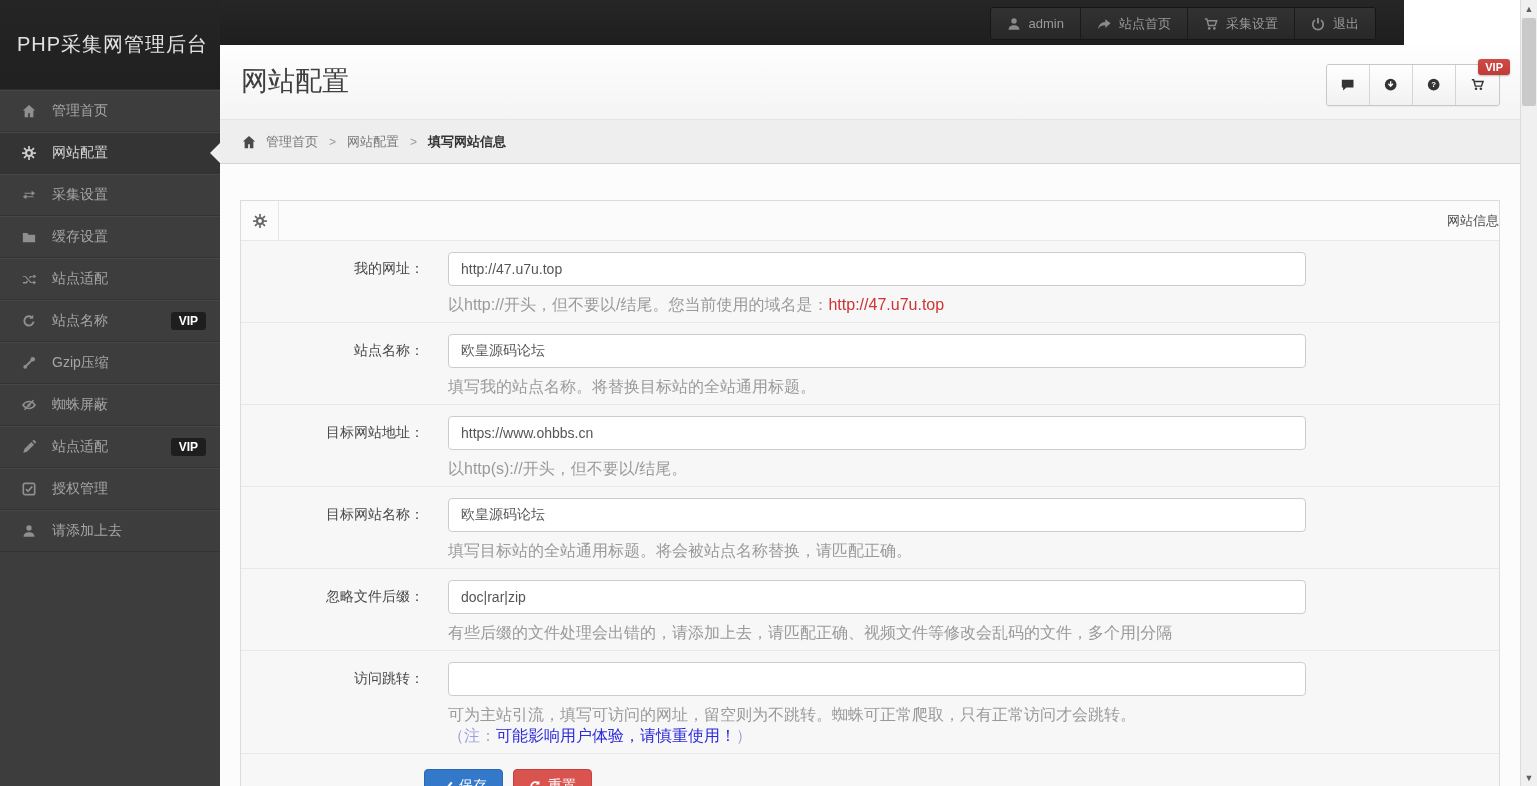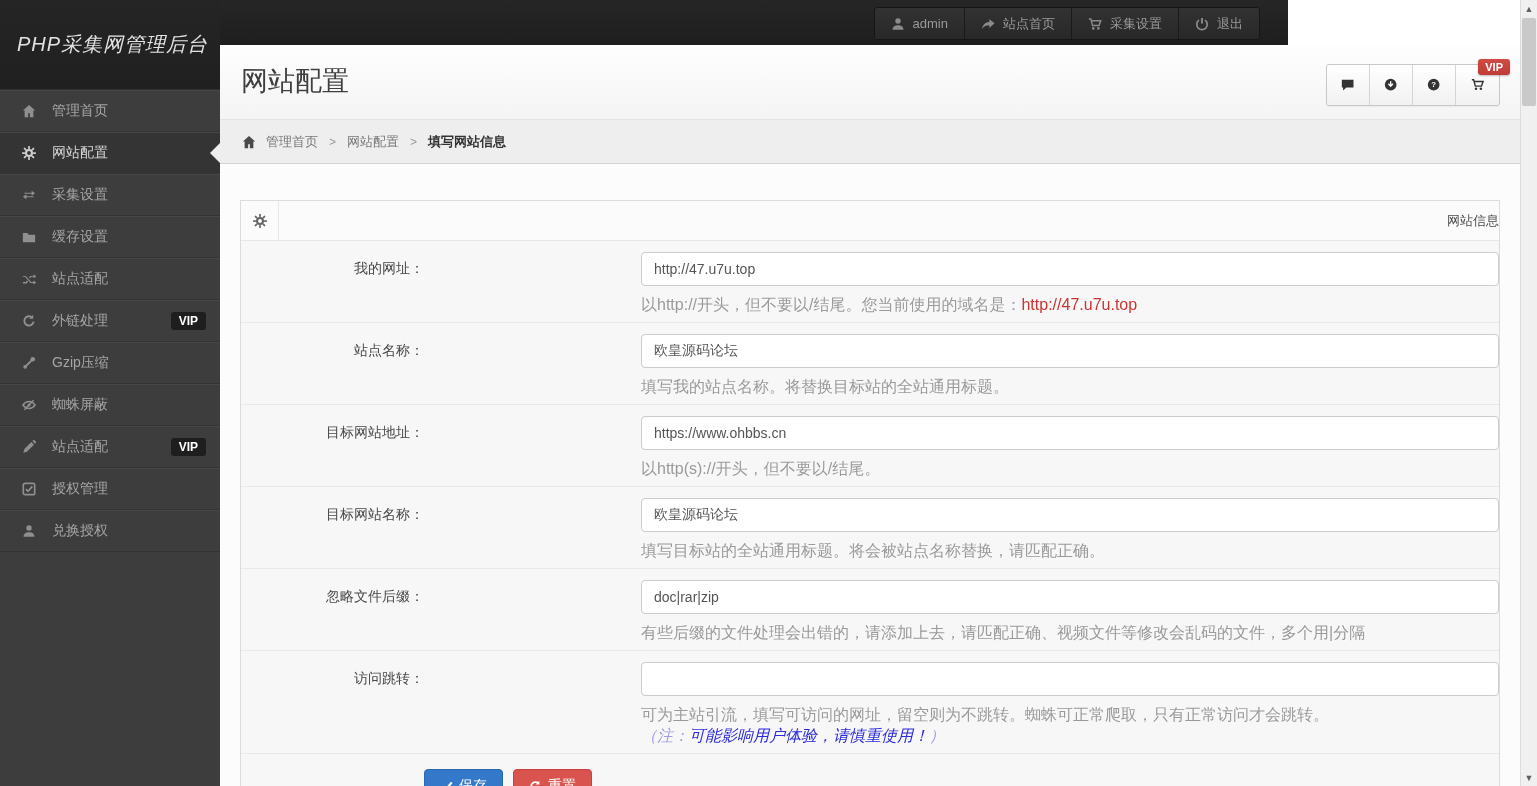--- a/index.html
+++ b/index.html
@@ -15,37 +15,37 @@
   .scrollbar { position:absolute; top:0; right:0; width:17px; height:786px;
     background:#f0f0f0; border-left:1px solid #dcdcdc; z-index:50; }
   .scrollbar .sb-arrow { position:absolute; left:0; width:16px; height:17px;
     display:flex; align-items:center; justify-content:center; font-size:9px; color:#606060; cursor:default; }
   .scrollbar .sb-up { top:0; }
   .scrollbar .sb-down { bottom:0; }
   .scrollbar .sb-thumb { position:absolute; left:1px; top:18px; width:14px; height:88px;
     background:#c9c9c9; border-radius:2px; }
 
   
-  .topbar { position:absolute; left:0; top:0; width:1288px; height:45px;
+  .topbar { position:absolute; left:0; top:0; width:1404px; height:45px;
     background:linear-gradient(#262626,#1e1e1e); z-index:5; }
   .topbar-actions { position:absolute; right:28px; top:7px; display:flex;
     border:1px solid #161616; border-radius:3px; background:#2d2d2d; }
   .topbar-btn { display:flex; align-items:center; gap:8px; padding:0 16px; height:31px;
     background:linear-gradient(#323232,#282828); border:none; border-right:1px solid #1a1a1a;
     color:#9a9a9a; font-size:13px; cursor:pointer; font-family:inherit; }
   .topbar-btn:first-child { border-radius:3px 0 0 3px; }
   .topbar-btn:last-child  { border-right:none; border-radius:0 3px 3px 0; }
   .topbar-btn .icon { color:#8a8a8a; font-size:14px; }
 
   
   .sidebar { position:absolute; left:0; top:0; width:220px; height:786px;
     background:#3d3d3d; z-index:10; }
   .logo { height:90px; display:flex; align-items:center; padding-left:17px;
     background:linear-gradient(#252525,#202020); color:#e2e2e2; font-size:20px;
-    letter-spacing:1px; border-bottom:1px solid #303030;font-style:italic; }
+    letter-spacing:1px; border-bottom:1px solid #303030; }
   .menu { list-style:none; }
   .menu li { position:relative; height:42px; display:flex; align-items:center;
     padding:0 14px 0 20px; color:#a5a5a5; font-size:14px; cursor:pointer;
     border-bottom:1px solid #343434; box-shadow:inset 0 1px 0 #464646; }
   .menu li .icon { width:17px; margin-right:15px; color:#8f8f8f; font-size:14px; }
   .menu li.active { background:#343434; color:#d8d8d8; }
   .menu li.active .icon { color:#cfcfcf; }
   .menu .vip { margin-left:auto; background:#1e1e1e; color:#fff; font-weight:bold;
     font-size:12px; padding:2px 8px; border-radius:3px; }
   .notch { position:absolute; right:0; top:50%; margin-top:-10px; width:0; height:0;
@@ -81,29 +81,29 @@
   .content { padding:36px 20px 0; }
 
   
   .panel { border:1px solid #dcdcdc; background:#f7f7f7; }
   .panel-header { height:40px; background:#fbfbfb; border-bottom:1px solid #e7e7e7;
     display:flex; align-items:stretch;justify-content:space-between; }
   .panel-icon-cell { width:38px; display:flex; align-items:center; justify-content:center;
     border-right:1px solid #e7e7e7; color:#666; }
   .panel-title { display:flex; align-items:center; padding-left:20px; font-size:13px; color:#4c4c4c; }
 
-  .form-row { display:flex; padding:11px 0 7px; border-bottom:1px solid #e9e9e9;justify-content:space-between; }
+  .form-row { display:flex; padding:11px 0 7px; border-bottom:1px solid #e9e9e9; }
   .form-label { width:183px; text-align:right; padding-top:8px; color:#484848; font-size:14px; }
-  .form-field { margin-left:30px; width:858px; }
+  .form-field { margin-left:24px; width:858px; }
   .form-field input { width:858px; height:34px; border:1px solid #ccc; border-radius:4px;
     padding:6px 12px; font-size:14px; color:#555; background:#fff; font-family:inherit;
     margin-bottom:8px; outline:none; }
   .help { font-size:16px; color:#9a9a9a; line-height:21px; }
   .help .red { color:#cc3333; }
-  .note-wrap { color:#9f9fe0;font-style:italic; }
+  .note-wrap { color:#9f9fe0; }
   .note-link { color:#2b2bdb; }
 
   .form-footer { padding:15px 0 24px 183px; display:flex; gap:10px; }
   .btn { display:inline-flex; align-items:center; gap:6px; padding:7px 15px;
     font-size:14px; color:#fff; border-radius:4px; border:1px solid transparent;
     cursor:pointer; font-family:inherit; }
   .btn .icon { font-size:13px; color:#fff; }
   .btn-save  { background:#3378c9; border-color:#2a68af; }
   .btn-reset { background:#d9534f; border-color:#c9403c; }
 </style>
@@ -205,21 +205,21 @@
         </span>
         <span>站点适配</span>
       </li>
       <li>
         <span class="icon">
           <svg viewBox="0 0 16 16" width="1em" height="1em" fill="currentColor">
             <path d="M13.2 8.6A5.3 5.3 0 1 1 11.6 4" fill="none" stroke="currentColor" stroke-width="2.2"></path>
             <path d="M12.8 0.8v4.6H8.2z"></path>
           </svg>
         </span>
-        <span>外链处理</span>
+        <span>站点名称</span>
         <span class="vip">VIP</span>
       </li>
       <li>
         <span class="icon">
           <svg viewBox="0 0 16 16" width="1em" height="1em" fill="currentColor">
             <line x1="4" y1="12" x2="11" y2="5" stroke="currentColor" stroke-width="2.2"></line>
             <circle cx="12.3" cy="3.7" r="2.6"></circle>
             <circle cx="3.6" cy="12.4" r="2.1"></circle>
           </svg>
         </span>
@@ -253,21 +253,21 @@
         </span>
         <span>授权管理</span>
       </li>
       <li>
         <span class="icon">
           <svg viewBox="0 0 16 16" width="1em" height="1em" fill="currentColor">
             <circle cx="8" cy="4.6" r="3.1"></circle>
             <path d="M1.8 14.5c0-3.4 2.8-5 6.2-5s6.2 1.6 6.2 5z"></path>
           </svg>
         </span>
-        <span>兑换授权</span>
+        <span>请添加上去</span>
       </li>
     </ul>
 </div>
 
 <div class="main">
   <div class="page-header">
     <h1 class="page-title">网站配置</h1>
     <div class="header-actions" id="header-actions">
         <button class="header-btn">
           <span class="icon">

